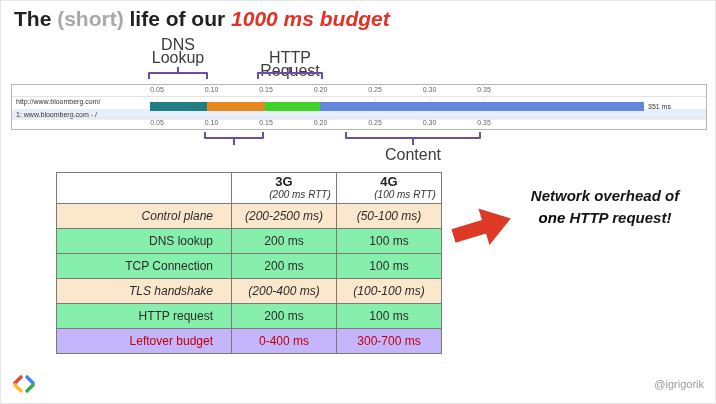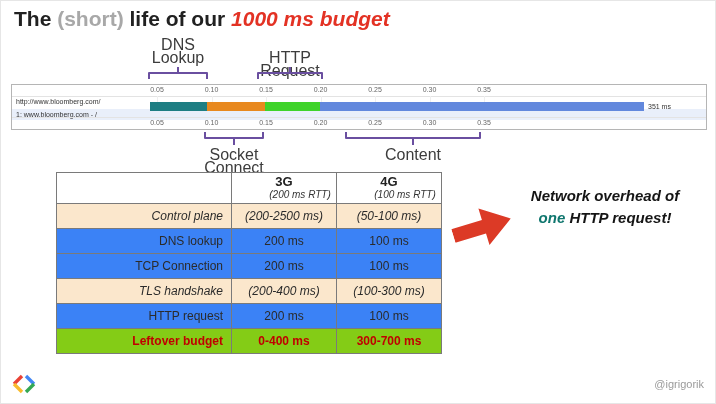--- a/index.html
+++ b/index.html
@@ -40,35 +40,35 @@
   #wf-url-1 { left:4px; top:13px; }
   #wf-url-2 { left:4px; top:26px; }
   #wf-bar { position:absolute; left:0; top:17px; height:9px; width:100%; }
   .wf-seg { position:absolute; top:0; height:9px; }
   .wf-total { position:absolute; left:636px; top:18px; font-size:7px; color:#333; }
 
   
   .budget-table { position:absolute; left:55px; top:171px; border-collapse:collapse; }
   .budget-table th, .budget-table td { border:1px solid #7a7a7a; box-sizing:border-box; }
   .budget-table td { height:25px; font-size:12px; color:#2b2b2b; }
-  .c-label { width:175px; text-align:right; padding-right:8px; }
+  .c-label { width:175px; text-align:right; padding-right:18px; }
   .c-val   { width:105px; text-align:center;margin-top:48px; }
   .th-corner { width:175px; background:#fff; height:31px; }
   .th-net { width:105px; text-align:center; background:#fff; height:31px; vertical-align:middle; }
   .th-name { font-size:13px; font-weight:bold; color:#222; line-height:14px; }
   .th-rtt  { font-size:10px; font-style:italic; font-weight:normal; color:#333; line-height:12px;padding-left:32px; }
   .row-est { background:#fbe7cc; font-style:italic; }
-  .row-fix { background:#3b82f6; }
-  .row-total td { background:#84cc16; color:#c00000; font-weight:bold; }
+  .row-fix { background:#86efac; }
+  .row-total td { background:#c4b5fd; color:#c00000; font-weight:normal; }
 
   
   #callout-arrow { position:absolute; left:451px; top:202px; transform:rotate(-17deg); }
   #callout { position:absolute; left:502px; top:184px; width:204px; text-align:center;
              font-size:15px; font-weight:bold; font-style:italic; color:#151515; line-height:22px; }
-  .red { color:#0f766e; }
+  .red { color:#000000; }
 
   
   #gdev-logo { position:absolute; left:10px; top:372px; }
   #handle { position:absolute; right:11px; top:377px; font-size:11px; color:#9b9b9b; }
 </style>
 </head>
 <body>
 
 <div class="slide">
 
@@ -131,24 +131,20 @@
         <span class="wf-tick" style="left: 472px;">0.35</span>
       </div>
   </div>
 
   <svg class="wf-bracket" id="bracket-socket" width="60" height="16">
     <path d="M1,1 L1,7 L59,7 L59,1 M30,7 L30,14" stroke="#6a4fa0" stroke-width="2" fill="none" stroke-linejoin="round"></path>
   </svg>
   <svg class="wf-bracket" id="bracket-content" width="136" height="16">
     <path d="M1,1 L1,7 L135,7 L135,1 M68,7 L68,14" stroke="#6a4fa0" stroke-width="2" fill="none" stroke-linejoin="round"></path>
   </svg>
-  <div class="wf-anno" id="anno-socket">
-    <div>Socket</div>
-    <div>Connect</div>
-  </div>
   <div class="wf-anno" id="anno-content">
     <div>Content</div>
   </div>
 
   <table class="budget-table">
     <tbody>
         <tr>
       <th class="th-corner"></th>
       <th class="th-net">
         <div class="th-name">3G</div>
@@ -170,21 +166,21 @@
       <td class="c-val">100 ms</td>
     </tr>
     <tr class="row-fix">
       <td class="c-label">TCP Connection</td>
       <td class="c-val">200 ms</td>
       <td class="c-val">100 ms</td>
     </tr>
     <tr class="row-est">
       <td class="c-label">TLS handshake</td>
       <td class="c-val">(200-400 ms)</td>
-      <td class="c-val">(100-300 ms)</td>
+      <td class="c-val">(100-100 ms)</td>
     </tr>
     <tr class="row-fix">
       <td class="c-label">HTTP request</td>
       <td class="c-val">200 ms</td>
       <td class="c-val">100 ms</td>
     </tr>
     <tr class="row-total">
       <td class="c-label">Leftover budget</td>
       <td class="c-val">0-400 ms</td>
       <td class="c-val">300-700 ms</td>

